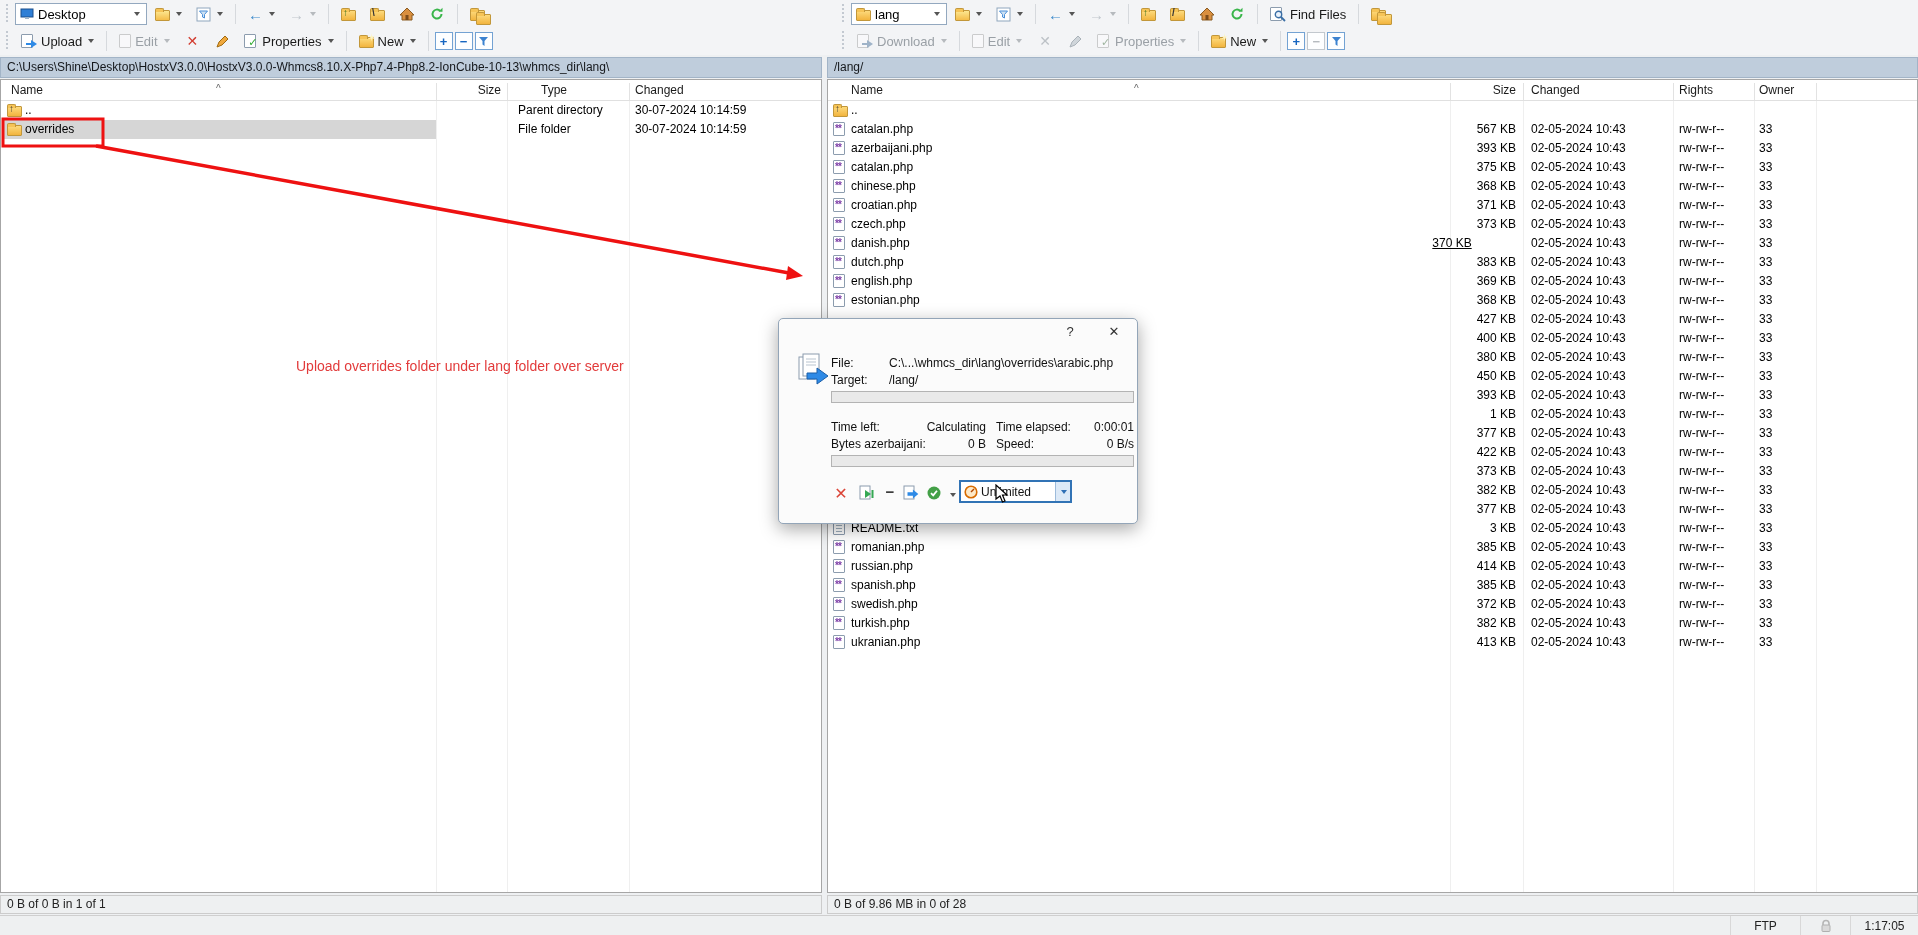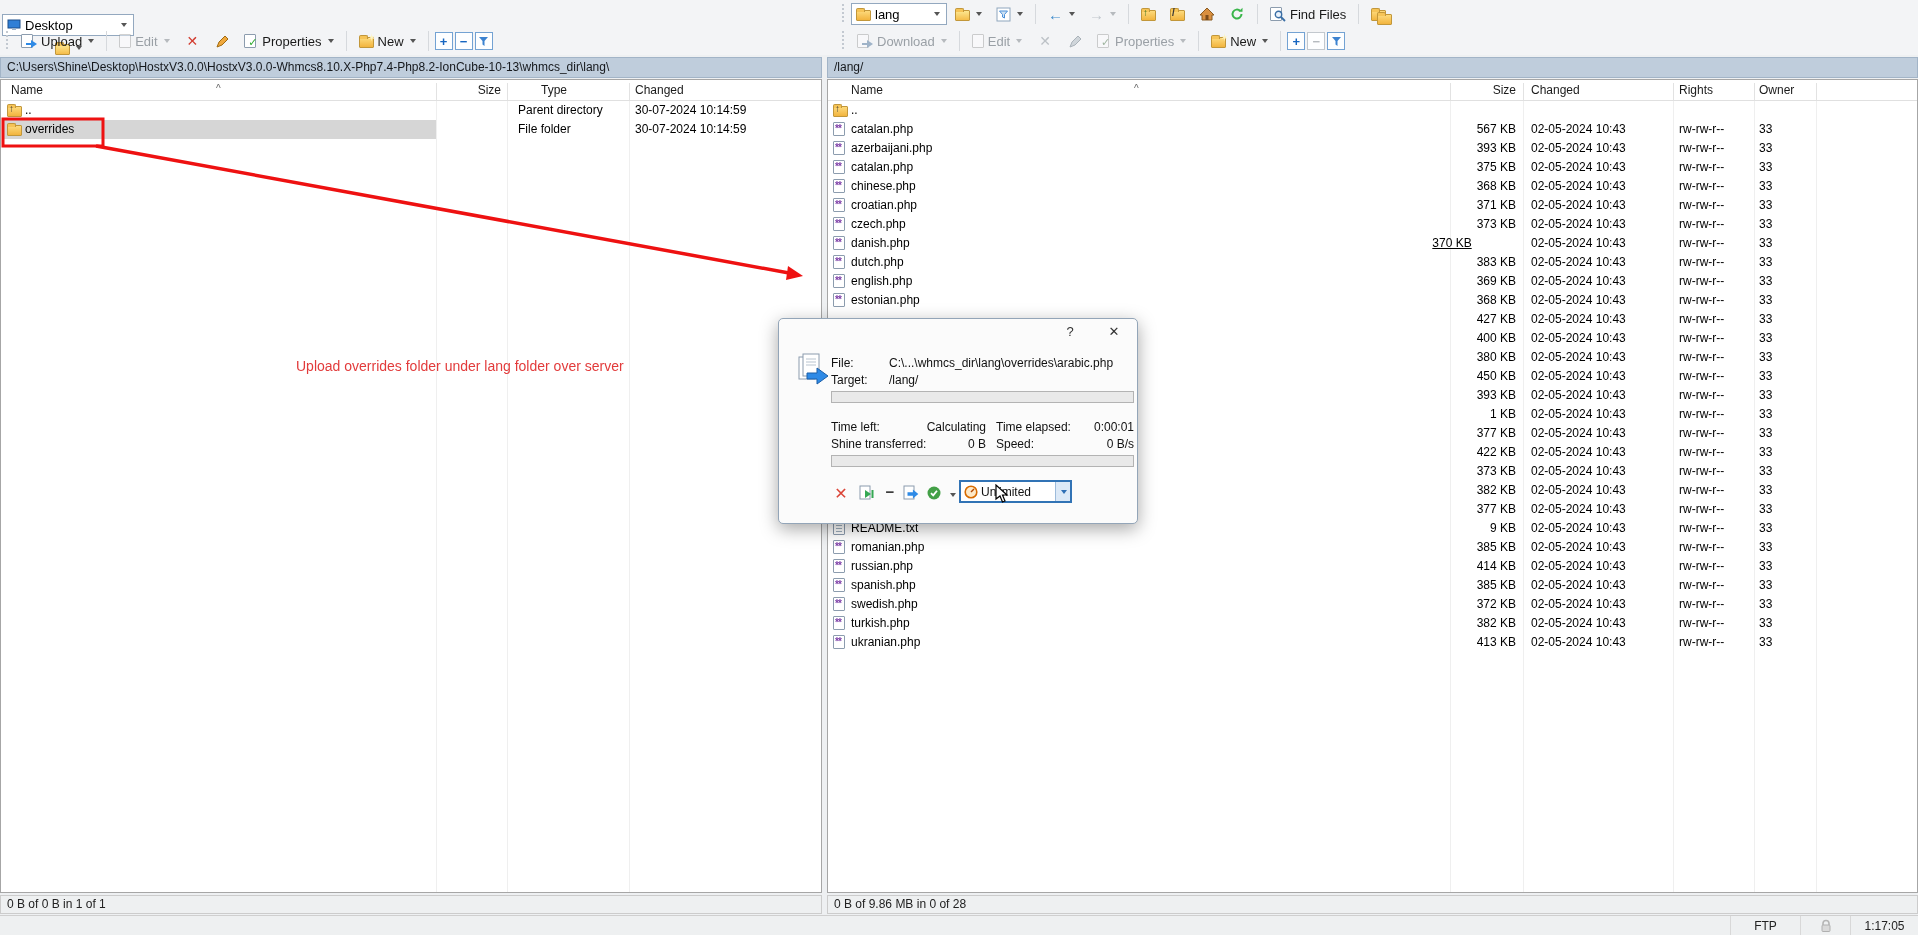--- a/index.html
+++ b/index.html
@@ -71,21 +71,21 @@
   
   #redlayer { position:absolute; left:0; top:0; z-index:50; pointer-events:none; }
   #annotation { position:absolute; left:296px; top:358px; font-size:14px; color:#e23b3b; z-index:51; white-space:nowrap; }
   #cursor { position:absolute; left:995px; top:484px; z-index:300; }
 </style>
 </head>
 <body>
 
 <div class="toolbar-zone">
 
-  <div class="tb-row" style="left:2px; top:12px;flex-direction:column;">
+  <div class="tb-row" style="left:2px; top:1px;">
     <span class="grip"></span>
     <span class="combo" style="width:132px;">
       <svg width="14" height="12">
           <rect x="1" y="1" width="12" height="8" fill="#2f7fd6" stroke="#1b4e8c"></rect>
           <rect x="5" y="9" width="4" height="2" fill="#9db2c8"></rect>
         </svg>
       <span>Desktop</span>
       <span class="dd" style="margin-left:auto;">
           <span class="caret"></span>
         </span>
@@ -547,21 +547,21 @@
         <span class="icon-slot" style="left: 5px;"></span>
         <span class="cell" style="left: 23px;"></span>
         <span class="cell" style="left: 560px; width: 128px; text-align: right;">377 KB</span>
         <span class="cell" style="left: 703px;">02-05-2024 10:43</span>
         <span class="cell" style="left: 851px;">rw-rw-r--</span>
         <span class="cell" style="left: 931px;">33</span>
       </div>
       <div class="frow">
         <span class="icon-slot" style="left: 5px;"><span class="doc txt"></span></span>
         <span class="cell" style="left: 23px;">README.txt</span>
-        <span class="cell" style="left: 560px; width: 128px; text-align: right;">9 KB</span>
+        <span class="cell" style="left: 560px; width: 128px; text-align: right;">3 KB</span>
         <span class="cell" style="left: 703px;">02-05-2024 10:43</span>
         <span class="cell" style="left: 851px;">rw-rw-r--</span>
         <span class="cell" style="left: 931px;">33</span>
       </div>
       <div class="frow">
         <span class="icon-slot" style="left: 5px;"><span class="doc php"></span></span>
         <span class="cell" style="left: 23px;">romanian.php</span>
         <span class="cell" style="left: 560px; width: 128px; text-align: right;">385 KB</span>
         <span class="cell" style="left: 703px;">02-05-2024 10:43</span>
         <span class="cell" style="left: 851px;">rw-rw-r--</span>
@@ -649,21 +649,21 @@
   <span class="dlabel" style="left:52px; top:54px;">Target:</span>
   <span class="dlabel" style="left:110px; top:54px;">/lang/</span>
 
   <div class="pbar" style="top:72px;"></div>
 
   <span class="dlabel" style="left:52px; top:101px;">Time left:</span>
   <span class="dval-r" style="left:107px; top:101px;">Calculating</span>
   <span class="dlabel" style="left:217px; top:101px;">Time elapsed:</span>
   <span class="dval-r" style="left:255px; top:101px;">0:00:01</span>
 
-  <span class="dlabel" style="left:52px; top:118px;">Shine transferred:</span>
+  <span class="dlabel" style="left:52px; top:118px;">Bytes azerbaijani:</span>
   <span class="dval-r" style="left:107px; top:118px;">0 B</span>
   <span class="dlabel" style="left:217px; top:118px;">Speed:</span>
   <span class="dval-r" style="left:255px; top:118px;">0 B/s</span>
 
   <div class="pbar" style="top:136px;"></div>
 
   <span class="dlg-ico-btn" style="left:52px; top:164px; color:#db4437; font-weight:bold; font-size:16px;">✕</span>
   <span class="dlg-ico-btn" style="left:78px; top:164px;">
     <svg width="16" height="16">
         <rect x="1" y="1" width="10" height="13" fill="#fff" stroke="#8c9cae"></rect>

